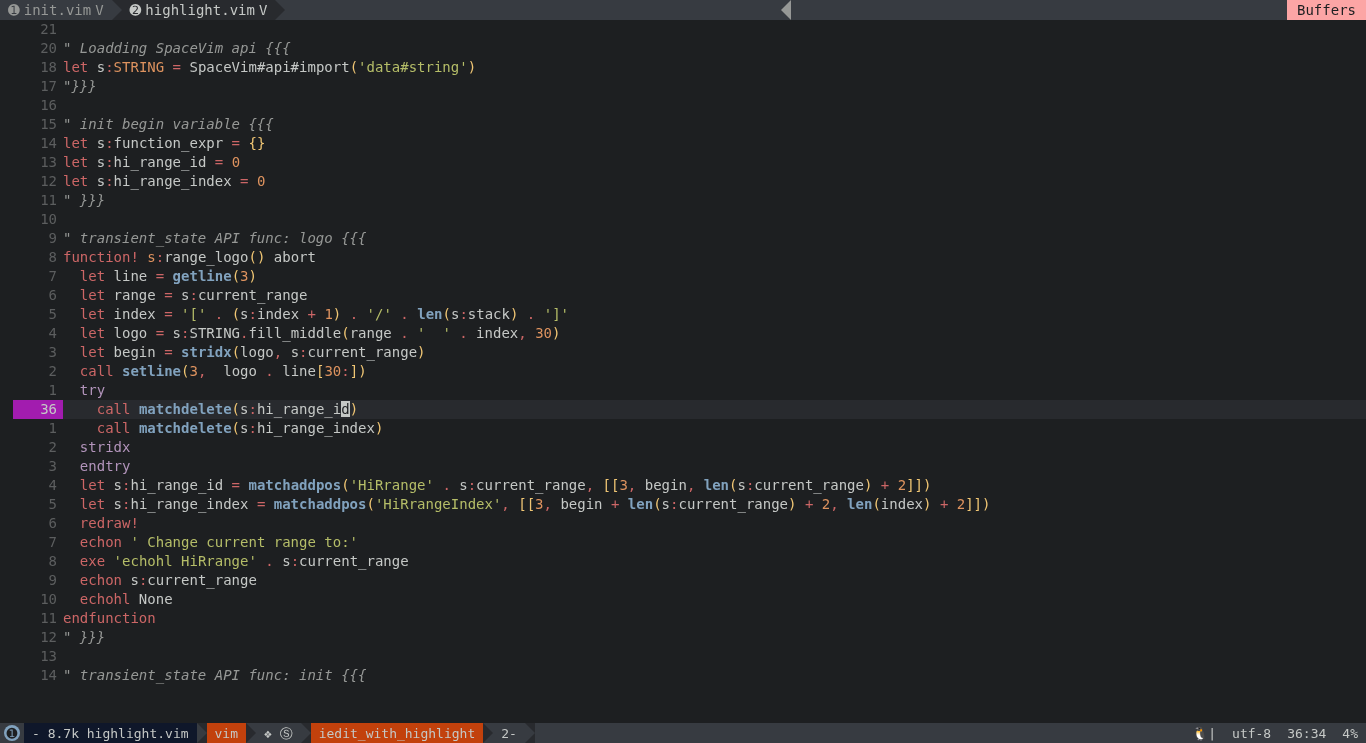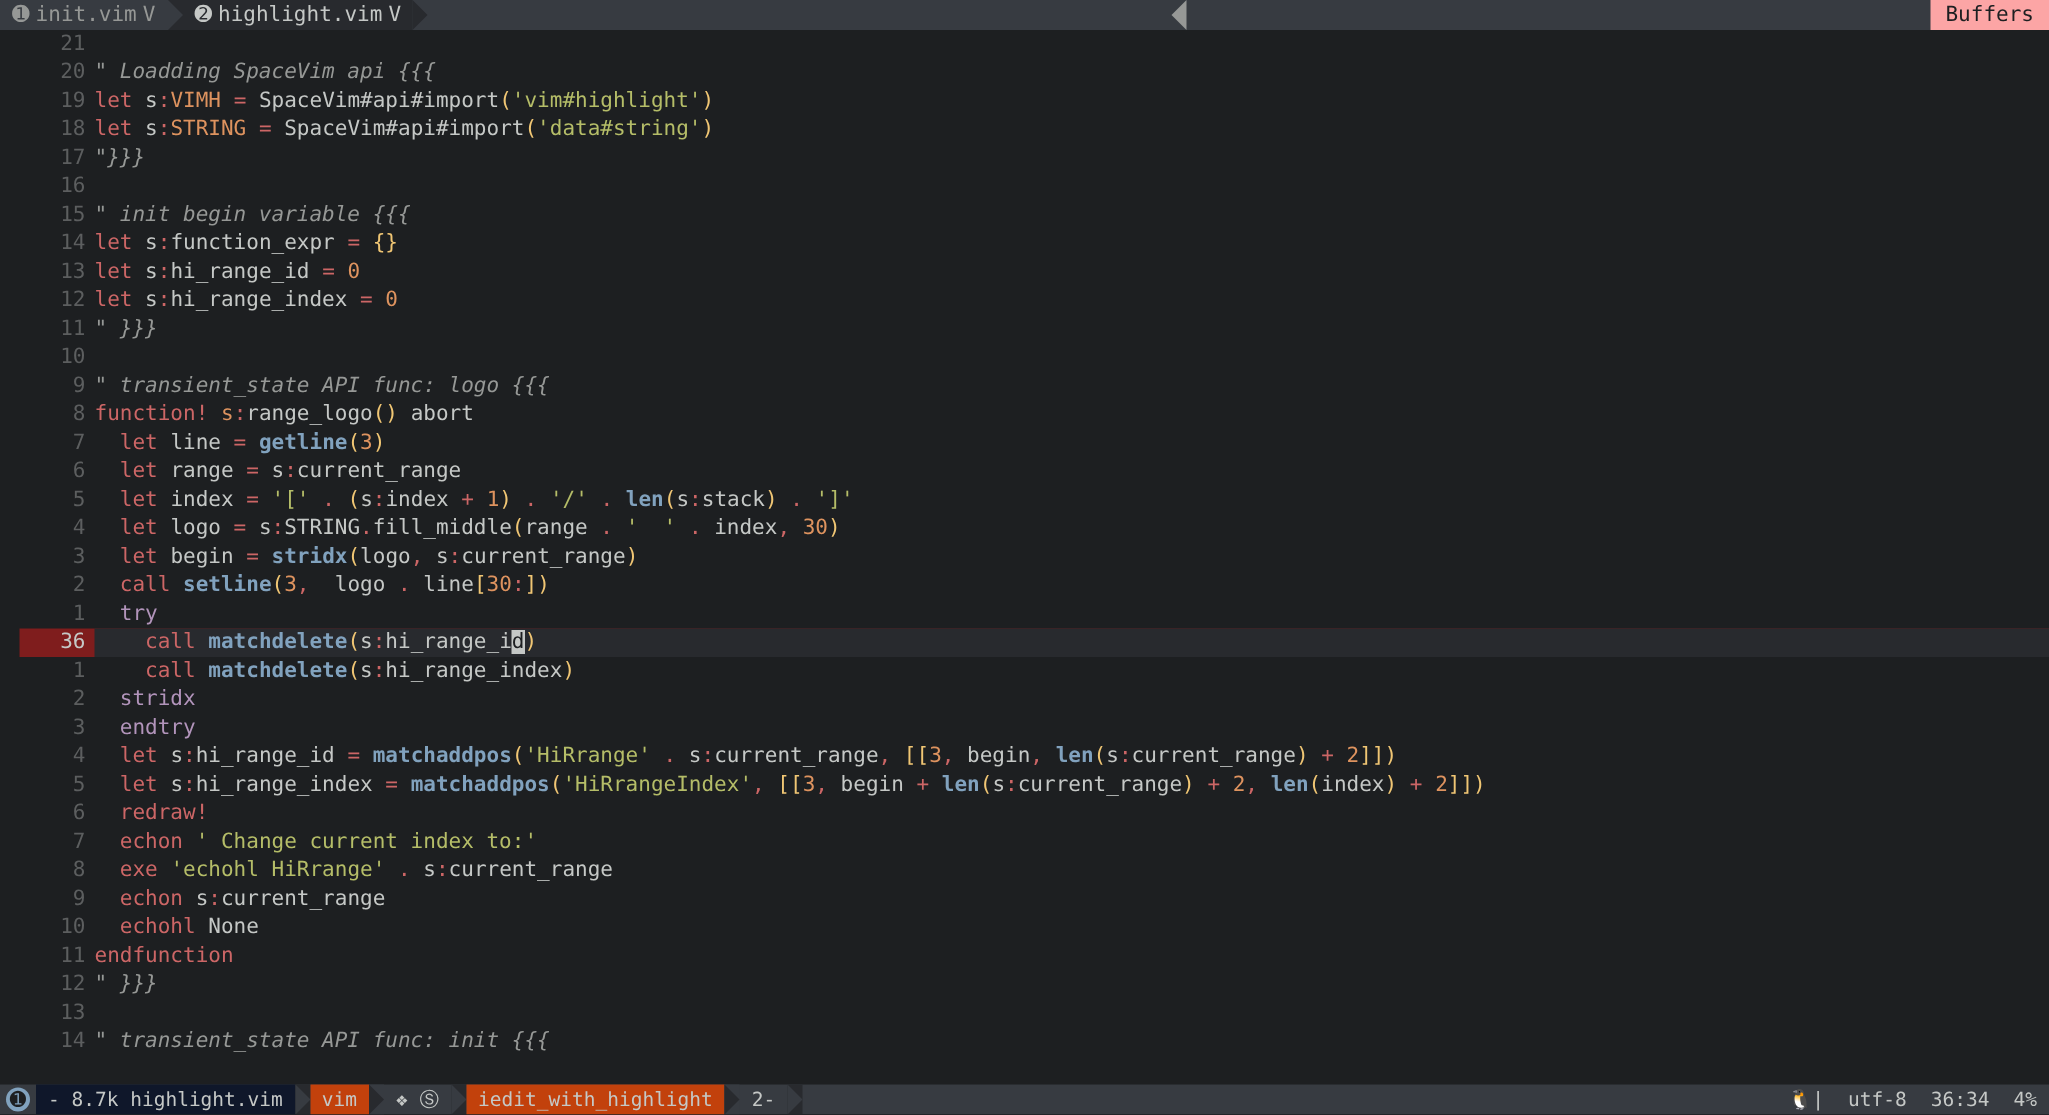--- a/index.html
+++ b/index.html
@@ -51,21 +51,21 @@
 .line { display: flex; height: 19px; }
 .gutter {
   width: 50px;
   text-align: right;
   padding-right: 6px;
   color: #5c5e5f;
   flex-shrink: 0;
 }
 .gutter.current { color: #c5c8c6; }
 .code { white-space: pre; flex: 1; }
-.line.cursorline { background: #7f1d1d; }
+.line.cursorline { background: #a21caf; }
 .line.cursorline .code { background: #282a2e; }
 .cursor { background: #c5c8c6; color: #1d1f21; }
 .kw { color: #cc6666; }
 .kw2 { color: #b294bb; }
 .func { color: #81a2be; font-weight: bold; }
 .str { color: #b5bd68; }
 .num { color: #de935f; }
 .comment { color: #969896; font-style: italic; }
 .paren { color: #f0c674; }
 .sp { color: #cc6666; }
@@ -112,24 +112,20 @@
 <div class="editor" id="editor">
     <div class="line">
       <div class="gutter">21</div>
       <div class="code"></div>
     </div>
     <div class="line">
       <div class="gutter">20</div>
       <div class="code"><span class="comment">"</span><span class="comment"> Loadding SpaceVim api {{{</span></div>
     </div>
     <div class="line">
-      <div class="gutter">19</div>
-      <div class="code"><span class="kw">let</span><span class="ident"> s</span><span class="sp">:</span><span class="scope">VIMH</span><span class="ident"> </span><span class="sp">=</span><span class="ident"> SpaceVim#api#import</span><span class="paren">(</span><span class="str">'vim#highlight'</span><span class="paren">)</span></div>
-    </div>
-    <div class="line">
       <div class="gutter">18</div>
       <div class="code"><span class="kw">let</span><span class="ident"> s</span><span class="sp">:</span><span class="scope">STRING</span><span class="ident"> </span><span class="sp">=</span><span class="ident"> SpaceVim#api#import</span><span class="paren">(</span><span class="str">'data#string'</span><span class="paren">)</span></div>
     </div>
     <div class="line">
       <div class="gutter">17</div>
       <div class="code"><span class="comment">"</span><span class="comment">}}}</span></div>
     </div>
     <div class="line">
       <div class="gutter">16</div>
       <div class="code"></div>
@@ -217,21 +213,21 @@
     <div class="line">
       <div class="gutter">5</div>
       <div class="code"><span class="ident">  </span><span class="kw">let</span><span class="ident"> s</span><span class="sp">:</span><span class="ident">hi_range_index </span><span class="sp">=</span><span class="ident"> </span><span class="func">matchaddpos</span><span class="paren">(</span><span class="str">'HiRrangeIndex'</span><span class="sp">,</span><span class="ident"> </span><span class="paren">[[</span><span class="num">3</span><span class="sp">,</span><span class="ident"> begin </span><span class="sp">+</span><span class="ident"> </span><span class="func">len</span><span class="paren">(</span><span class="ident">s</span><span class="sp">:</span><span class="ident">current_range</span><span class="paren">)</span><span class="ident"> </span><span class="sp">+</span><span class="ident"> </span><span class="num">2</span><span class="sp">,</span><span class="ident"> </span><span class="func">len</span><span class="paren">(</span><span class="ident">index</span><span class="paren">)</span><span class="ident"> </span><span class="sp">+</span><span class="ident"> </span><span class="num">2</span><span class="paren">]]</span><span class="paren">)</span></div>
     </div>
     <div class="line">
       <div class="gutter">6</div>
       <div class="code"><span class="ident">  </span><span class="kw">redraw</span><span class="sp">!</span></div>
     </div>
     <div class="line">
       <div class="gutter">7</div>
-      <div class="code"><span class="ident">  </span><span class="kw">echon</span><span class="ident"> </span><span class="str">' Change current index to:'</span></div>
+      <div class="code"><span class="ident">  </span><span class="kw">echon</span><span class="ident"> </span><span class="str">' Change current range to:'</span></div>
     </div>
     <div class="line">
       <div class="gutter">8</div>
       <div class="code"><span class="ident">  </span><span class="kw">exe</span><span class="ident"> </span><span class="str">'echohl HiRrange'</span><span class="ident"> </span><span class="sp">.</span><span class="ident"> s</span><span class="sp">:</span><span class="ident">current_range</span></div>
     </div>
     <div class="line">
       <div class="gutter">9</div>
       <div class="code"><span class="ident">  </span><span class="kw">echon</span><span class="ident"> s</span><span class="sp">:</span><span class="ident">current_range</span></div>
     </div>
     <div class="line">

